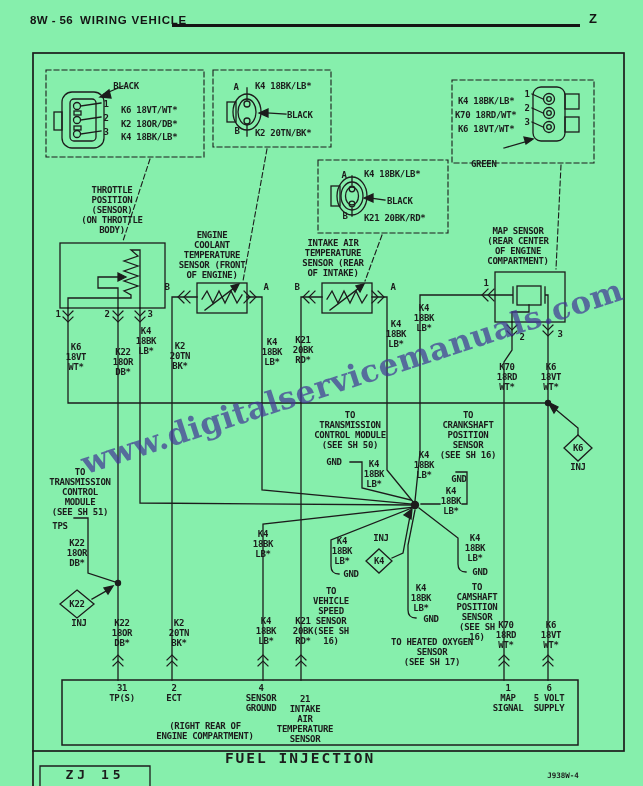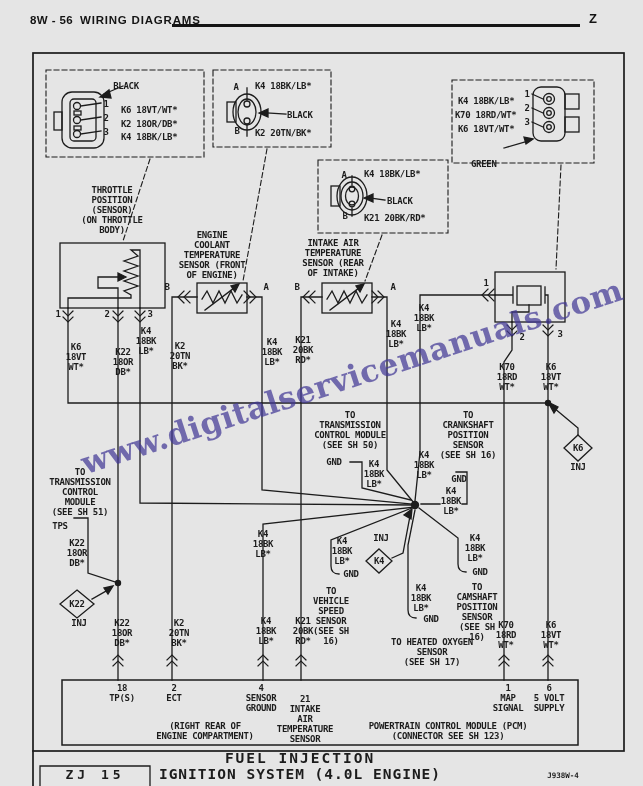--- a/index.html
+++ b/index.html
@@ -1,16 +1,16 @@
 <!DOCTYPE html>
 <html><head>
 <meta charset="utf-8">
 <style>
   html,body{margin:0;padding:0;background:#888;}
-  .page{position:relative;width:643px;height:786px;background:#e5e5e5;overflow:hidden;
+  .page{position:relative;width:643px;height:786px;background:#86efac;overflow:hidden;
         font-family:"DejaVu Sans Mono",monospace;color:#1c1c1c;}
   svg{position:absolute;left:0;top:0;z-index:1;}
   #label-layer{position:absolute;left:0;top:0;width:643px;height:780px;z-index:2;}
   .lbl{position:absolute;font:bold 9px/10px "DejaVu Sans Mono",monospace;color:#1c1c1c;
        white-space:pre;text-align:center;transform:translateX(-50%);letter-spacing:-0.3px;}
   .lbl.left{transform:none;text-align:left;}
   .hdr{position:absolute;font:bold 11.5px/14px "Liberation Sans",sans-serif;color:#141414;letter-spacing:.4px;z-index:2;}
   .hdr-rule{position:absolute;left:172px;top:24px;width:408px;height:2.5px;background:#141414;z-index:2;}
   .wm{position:absolute;left:82px;top:446px;z-index:3;pointer-events:none;
       font:bold 31px "DejaVu Serif",serif;color:rgba(67,57,150,0.72);
@@ -20,21 +20,21 @@
   .ft-t2{left:300px;top:767px;transform:translateX(-50%);font:bold 14.5px/15px "DejaVu Sans Mono",monospace;letter-spacing:1px;}
   .ft-sheet{left:95px;top:768px;transform:translateX(-50%);font:bold 13px/14px "DejaVu Sans Mono",monospace;letter-spacing:4px;}
   .ft-doc{left:563px;top:771px;transform:translateX(-50%);font:bold 7.5px/9px "DejaVu Sans Mono",monospace;}
 </style>
 </head>
 <body>
 
 <div class="page">
 
   <div class="hdr" style="left:30px;top:13px;">8W - 56</div>
-  <div class="hdr" style="left:80px;top:13px;letter-spacing:.8px;">WIRING DIAGRAMS</div>
+  <div class="hdr" style="left:80px;top:13px;letter-spacing:.8px;">WIRING VEHICLE</div>
   <div class="hdr-rule"></div>
   <div class="hdr" style="left:589px;top:12px;font-size:13px;">Z</div>
 
   <svg width="643" height="786" viewBox="0 0 643 786">
     <g stroke="#1c1c1c" fill="none" stroke-width="1.3" stroke-linecap="square">
 
       <g>
         <rect x="33" y="53" width="591" height="698" stroke-width="1.7"></rect>
         <line x1="33" y1="751" x2="33" y2="786" stroke-width="1.7"></line>
         <path d="M40 786 L40 766 L150 766 L150 786"></path>
@@ -227,20 +227,24 @@
 BODY)</div>
       <div class="lbl" style="left: 212px; top: 230px;">ENGINE
 COOLANT
 TEMPERATURE
 SENSOR (FRONT
 OF ENGINE)</div>
       <div class="lbl" style="left: 333px; top: 238px; text-align: center;">INTAKE AIR
 TEMPERATURE
 SENSOR (REAR
 OF INTAKE)</div>
+      <div class="lbl" style="left: 518px; top: 226px;">MAP SENSOR
+(REAR CENTER
+OF ENGINE
+COMPARTMENT)</div>
       <div class="lbl" style="left: 58px; top: 309px;">1</div>
       <div class="lbl" style="left: 107px; top: 309px;">2</div>
       <div class="lbl" style="left: 150px; top: 309px;">3</div>
       <div class="lbl" style="left: 167px; top: 282px;">B</div>
       <div class="lbl" style="left: 266px; top: 282px;">A</div>
       <div class="lbl" style="left: 297px; top: 282px;">B</div>
       <div class="lbl" style="left: 393px; top: 282px;">A</div>
       <div class="lbl" style="left: 486px; top: 278px;">1</div>
       <div class="lbl" style="left: 522px; top: 332px;">2</div>
       <div class="lbl" style="left: 560px; top: 329px;">3</div>
@@ -350,44 +354,41 @@
       <div class="lbl" style="left: 266px; top: 616px;">K4
 18BK
 LB*</div>
       <div class="lbl" style="left: 303px; top: 616px;">K21
 20BK
 RD*</div>
       <div class="lbl" style="left: 578px; top: 443px;">K6</div>
       <div class="lbl" style="left: 578px; top: 462px;">INJ</div>
       <div class="lbl" style="left: 77px; top: 599px;">K22</div>
       <div class="lbl" style="left: 79px; top: 618px;">INJ</div>
-      <div class="lbl" style="left: 122px; top: 683px;">18
+      <div class="lbl" style="left: 122px; top: 683px;">31
 TP(S)</div>
       <div class="lbl" style="left: 174px; top: 683px;">2
 ECT</div>
       <div class="lbl" style="left: 261px; top: 683px;">4
 SENSOR
 GROUND</div>
       <div class="lbl" style="left: 305px; top: 683px; margin-top: 11px;">21
 INTAKE
 AIR
 TEMPERATURE
 SENSOR</div>
       <div class="lbl" style="left: 508px; top: 683px;">1
 MAP
 SIGNAL</div>
       <div class="lbl" style="left: 549px; top: 683px;">6
 5 VOLT
 SUPPLY</div>
       <div class="lbl" style="left: 205px; top: 721px;">(RIGHT REAR OF
 ENGINE COMPARTMENT)</div>
-      <div class="lbl" style="left: 448px; top: 721px;">POWERTRAIN CONTROL MODULE (PCM)
-(CONNECTOR SEE SH 123)</div>
     </div>
 
   <div class="wm">www.digitalservicemanuals.com</div>
 
   <div class="ft ft-t1">FUEL INJECTION</div>
-  <div class="ft ft-t2">IGNITION SYSTEM (4.0L ENGINE)</div>
   <div class="ft ft-sheet">ZJ 15</div>
   <div class="ft ft-doc">J938W-4</div>
 
 </div>
 
 </body></html>

